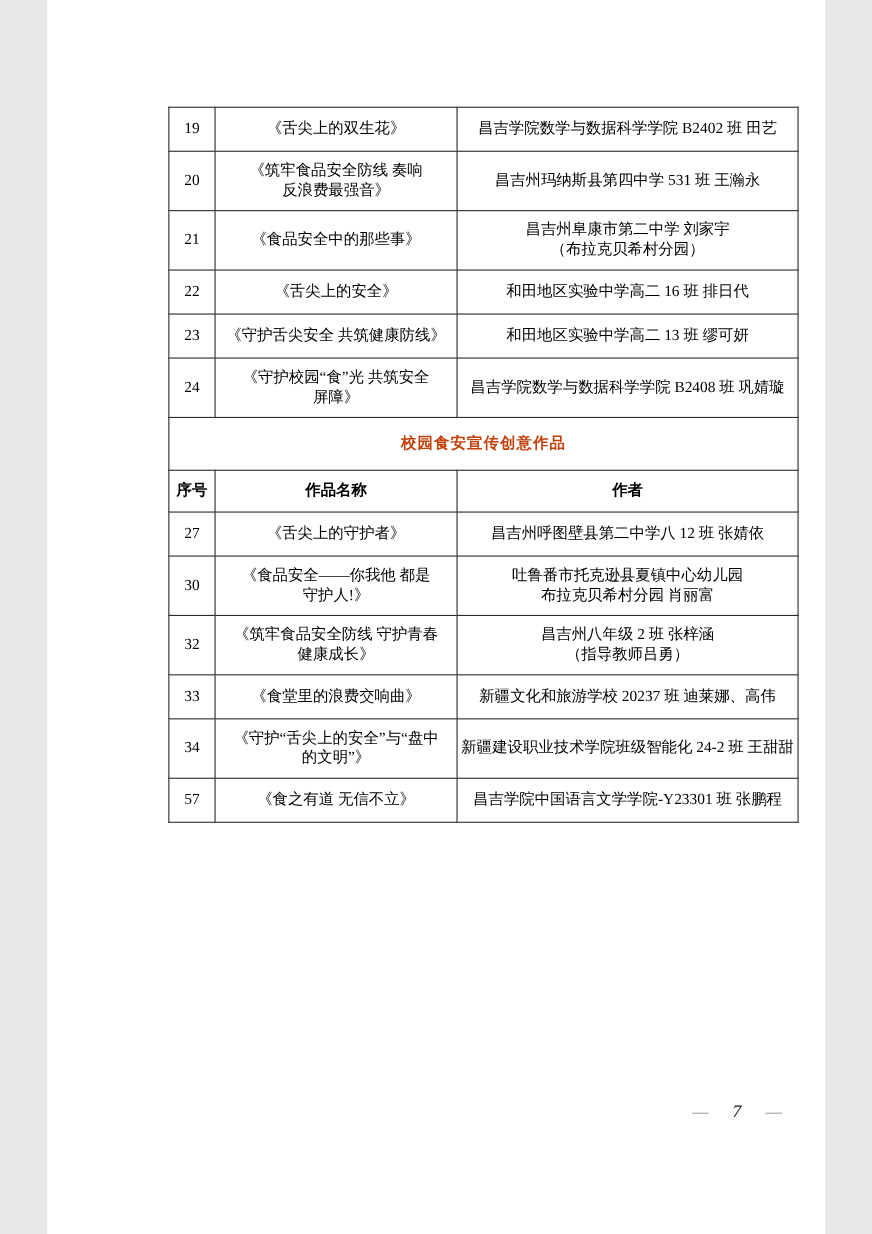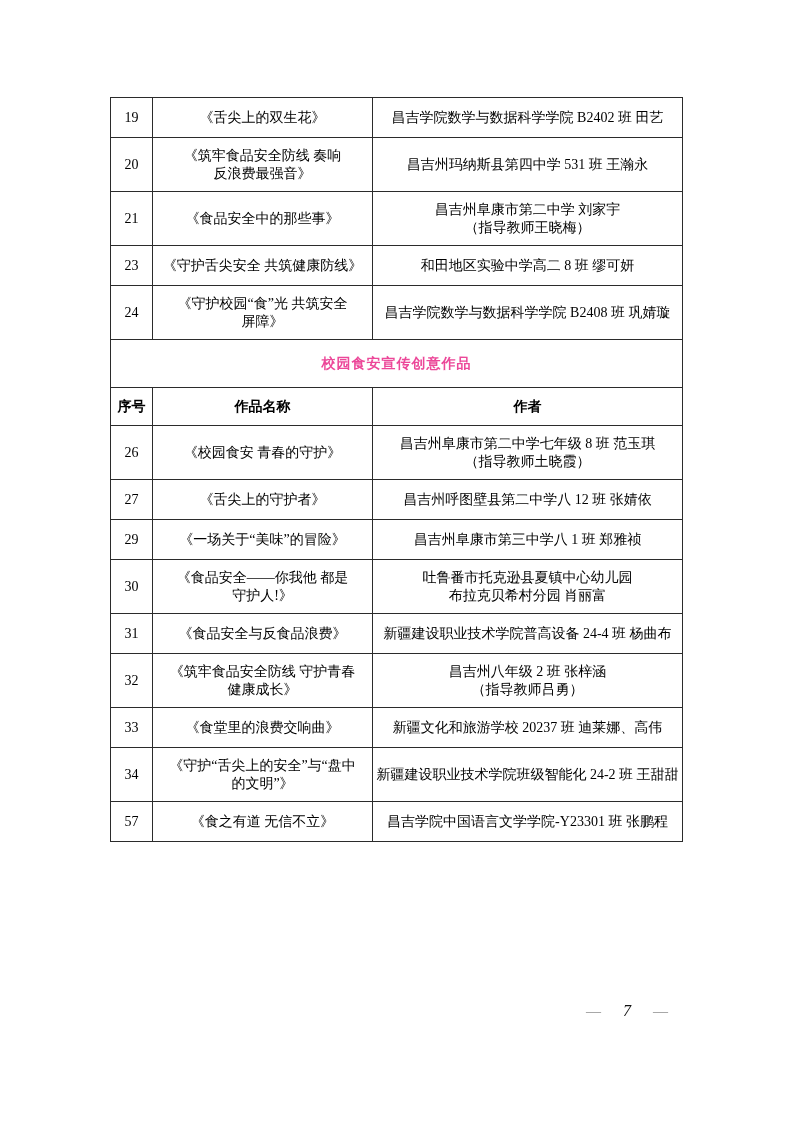--- a/index.html
+++ b/index.html
@@ -1,18 +1,18 @@
 <!DOCTYPE html>
 <html><head>
 <meta charset="utf-8">
 <style>
   html, body { margin: 0; padding: 0; background: #e8e8e8; }
   .page {
     position: relative;
-    width: 793px;
+    width: 707px;
     height: 1122px;
     margin: 0 auto;
     background: #ffffff;
     font-family: "Liberation Serif", "DejaVu Serif", serif;
     color: #000;
     overflow: hidden;
   }
   table.awards {
     position: absolute;
     left: 110px;
@@ -32,21 +32,21 @@
     white-space: pre-line;
   }
   col.c-no    { width: 42px; }
   col.c-title { width: 220px; }
   col.c-auth  { width: 310px; }
   tr.r-single { height: 40px; }
   tr.r-double { height: 54px; }
   tr.r-head   { height: 38px; margin-left: 18px; }
   tr.r-band   { height: 48px; }
   td.band {
-    color: #ec4899;
+    color: #c2410c;
     font-weight: bold;
     font-size: 25px;
     letter-spacing: 1px;
     line-height: 30px;
   }
   tr.r-head td { font-weight: bold; }
   .footer {
     position: absolute;
     left: 586px;
     top: 1002px;
@@ -80,71 +80,60 @@
     <tr class="r-double">
       <td>20</td>
       <td>《筑牢食品安全防线 奏响
 反浪费最强音》</td>
       <td>昌吉州玛纳斯县第四中学 531 班 王瀚永</td>
     </tr>
     <tr class="r-double">
       <td>21</td>
       <td>《食品安全中的那些事》</td>
       <td>昌吉州阜康市第二中学 刘家宇
-（指导教师王晓梅）</td>
+（布拉克贝希村分园）</td>
+    </tr>
+    <tr class="r-single">
+      <td>22</td>
+      <td>《舌尖上的安全》</td>
+      <td>和田地区实验中学高二 16 班 排日代</td>
     </tr>
     <tr class="r-single">
       <td>23</td>
       <td>《守护舌尖安全 共筑健康防线》</td>
-      <td>和田地区实验中学高二 8 班 缪可妍</td>
+      <td>和田地区实验中学高二 13 班 缪可妍</td>
     </tr>
     <tr class="r-double">
       <td>24</td>
       <td>《守护校园“食”光 共筑安全
 屏障》</td>
       <td>昌吉学院数学与数据科学学院 B2408 班 巩婧璇</td>
     </tr>
 
     <tr class="r-band">
       <td class="band" colspan="3">校园食安宣传创意作品</td>
     </tr>
 
     <tr class="r-head">
       <td>序号</td>
       <td>作品名称</td>
       <td>作者</td>
     </tr>
 
-    <tr class="r-double">
-      <td>26</td>
-      <td>《校园食安 青春的守护》</td>
-      <td>昌吉州阜康市第二中学七年级 8 班 范玉琪
-（指导教师土晓霞）</td>
-    </tr>
     <tr class="r-single">
       <td>27</td>
       <td>《舌尖上的守护者》</td>
       <td>昌吉州呼图壁县第二中学八 12 班 张婧依</td>
-    </tr>
-    <tr class="r-single">
-      <td>29</td>
-      <td>《一场关于“美味”的冒险》</td>
-      <td>昌吉州阜康市第三中学八 1 班 郑雅祯</td>
     </tr>
     <tr class="r-double">
       <td>30</td>
       <td>《食品安全——你我他 都是
 守护人!》</td>
       <td>吐鲁番市托克逊县夏镇中心幼儿园
 布拉克贝希村分园 肖丽富</td>
-    </tr>
-    <tr class="r-single">
-      <td>31</td>
-      <td>《食品安全与反食品浪费》</td>
-      <td>新疆建设职业技术学院普高设备 24-4 班 杨曲布</td>
     </tr>
     <tr class="r-double">
       <td>32</td>
       <td>《筑牢食品安全防线 守护青春
 健康成长》</td>
       <td>昌吉州八年级 2 班 张梓涵
 （指导教师吕勇）</td>
     </tr>
     <tr class="r-single">
       <td>33</td>

